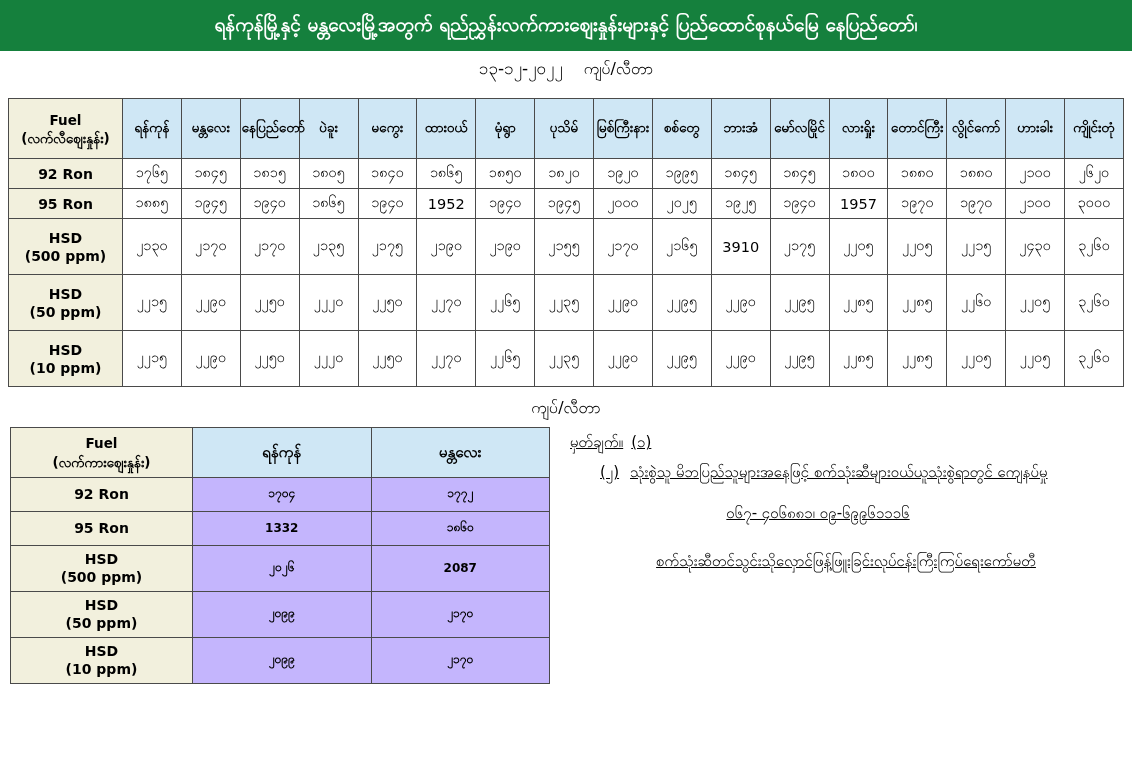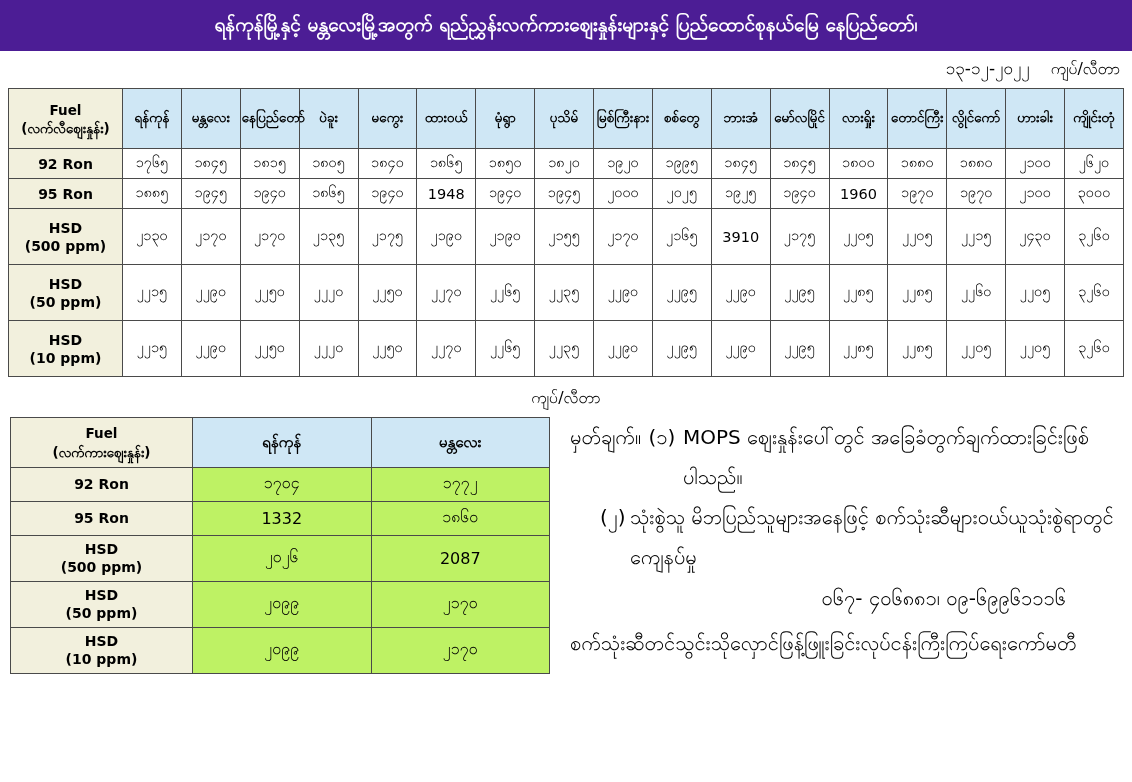--- a/index.html
+++ b/index.html
@@ -7,36 +7,36 @@
     margin: 0; padding: 0;
     width: 1132px; height: 782px;
     background: #ffffff;
     font-family: "DejaVu Sans", "Liberation Sans", sans-serif;
     overflow: hidden;
   }
   .page { position: relative; width: 1132px; height: 782px; }
 
   
   .banner {
-    background: #4c1d95;
+    background: #15803d;
     color: #ffffff;
     text-align: center;
     padding: 10px 30px 12px 30px;
     font-weight: bold;
     font-size: 19px;
     line-height: 1.55;
   }
   .banner-line { display: block; white-space: nowrap; }
 
   
   .daterow {
     display: flex;
-    justify-content: flex-end;
+    justify-content: center;
     align-items: flex-end;
-    padding: 6px 12px 6px 12px;
+    padding: 6px 12px 16px 12px;
     font-size: 16px;
     color: #000;
     gap: 21px;
   }
   .daterow .date { font-size: 17px; }
   .daterow .unit { font-size: 16px; }
 
   
   table.grid {
     border-collapse: collapse;
@@ -117,39 +117,41 @@
     padding: 10px 2px;
   }
   #retail-table td.rowhead {
     background: #f2f0dd;
     font-weight: bold;
     font-size: 14px;
     line-height: 1.3;
     padding: 4px 2px;
   }
   #retail-table td.val {
-    background: #bef264;
-    font-size: 16px;
+    background: #c4b5fd;
+    font-size: 12px;
     height: 34px;
+    font-weight: bold;
   }
   #retail-table tr.tall td { height: 46px; }
 
   .notes {
     margin-left: 20px;
-    font-size: 20px;
+    font-size: 15px;
     color: #000;
     line-height: 2.0;
     flex: 1;
+    text-decoration: underline;
   }
   .note-item { display: flex; }
   .note-marker { width: 30px; flex: 0 0 30px; }
   .note-body { flex: 1; }
   .note-sub { margin-left: 30px; }
-  .phones { text-align: right; padding-right: 56px; line-height: 2.1; }
-  .signature { text-align: left; padding-right: 0px; margin-top: 4px; }
+  .phones { text-align: center; padding-right: 56px; line-height: 2.1; margin-top: 11px; }
+  .signature { text-align: center; padding-right: 0px; margin-top: 16px; }
 </style>
 </head>
 <body>
 
 <div class="page">
 
   <div class="banner">
     <span class="banner-line">ရန်ကုန်မြို့နှင့် မန္တလေးမြို့အတွက် ရည်ညွှန်းလက်ကားဈေးနှုန်းများနှင့် ပြည်ထောင်စုနယ်မြေ နေပြည်တော်၊</span>
   </div>
 
@@ -213,28 +215,28 @@
       <tr>
         <td class="rowhead">
           <div>95 Ron</div>
           <div></div>
         </td>
         <td class="val">၁၈၈၅</td>
         <td class="val">၁၉၄၅</td>
         <td class="val">၁၉၄၀</td>
         <td class="val">၁၈၆၅</td>
         <td class="val">၁၉၄၀</td>
-        <td class="val">1948</td>
+        <td class="val">1952</td>
         <td class="val">၁၉၄၀</td>
         <td class="val">၁၉၄၅</td>
         <td class="val">၂၀၀၀</td>
         <td class="val">၂၀၂၅</td>
         <td class="val">၁၉၂၅</td>
         <td class="val">၁၉၄၀</td>
-        <td class="val">1960</td>
+        <td class="val">1957</td>
         <td class="val">၁၉၇၀</td>
         <td class="val">၁၉၇၀</td>
         <td class="val">၂၁၀၀</td>
         <td class="val">၃၀၀၀</td>
       </tr>
 
       <tr class="tall">
         <td class="rowhead">
           <div>HSD</div>
           <div>(500 ppm)</div>
@@ -366,21 +368,20 @@
         </tr>
       </tbody>
     </table>
 
     <div class="notes">
       <div class="note-item">
         <span>မှတ်ချက်။</span>
         <span style="width:8px"></span>
         <span>(၁)</span>
         <span style="width:8px"></span>
-        <span>MOPS ဈေးနှုန်းပေါ်တွင် အခြေခံတွက်ချက်ထားခြင်းဖြစ်ပါသည်။</span>
       </div>
       <div class="note-item note-sub">
         <span class="note-marker">(၂)</span>
         <span class="note-body">သုံးစွဲသူ မိဘပြည်သူများအနေဖြင့် စက်သုံးဆီများဝယ်ယူသုံးစွဲရာတွင် ကျေနပ်မှု</span>
       </div>
       <div class="phones">
         <div>၀၆၇- ၄၀၆၈၈၁၊ ၀၉-၆၉၉၆၁၁၁၆</div>
       </div>
       <div class="signature">စက်သုံးဆီတင်သွင်းသိုလှောင်ဖြန့်ဖြူးခြင်းလုပ်ငန်းကြီးကြပ်ရေးကော်မတီ</div>
     </div>

